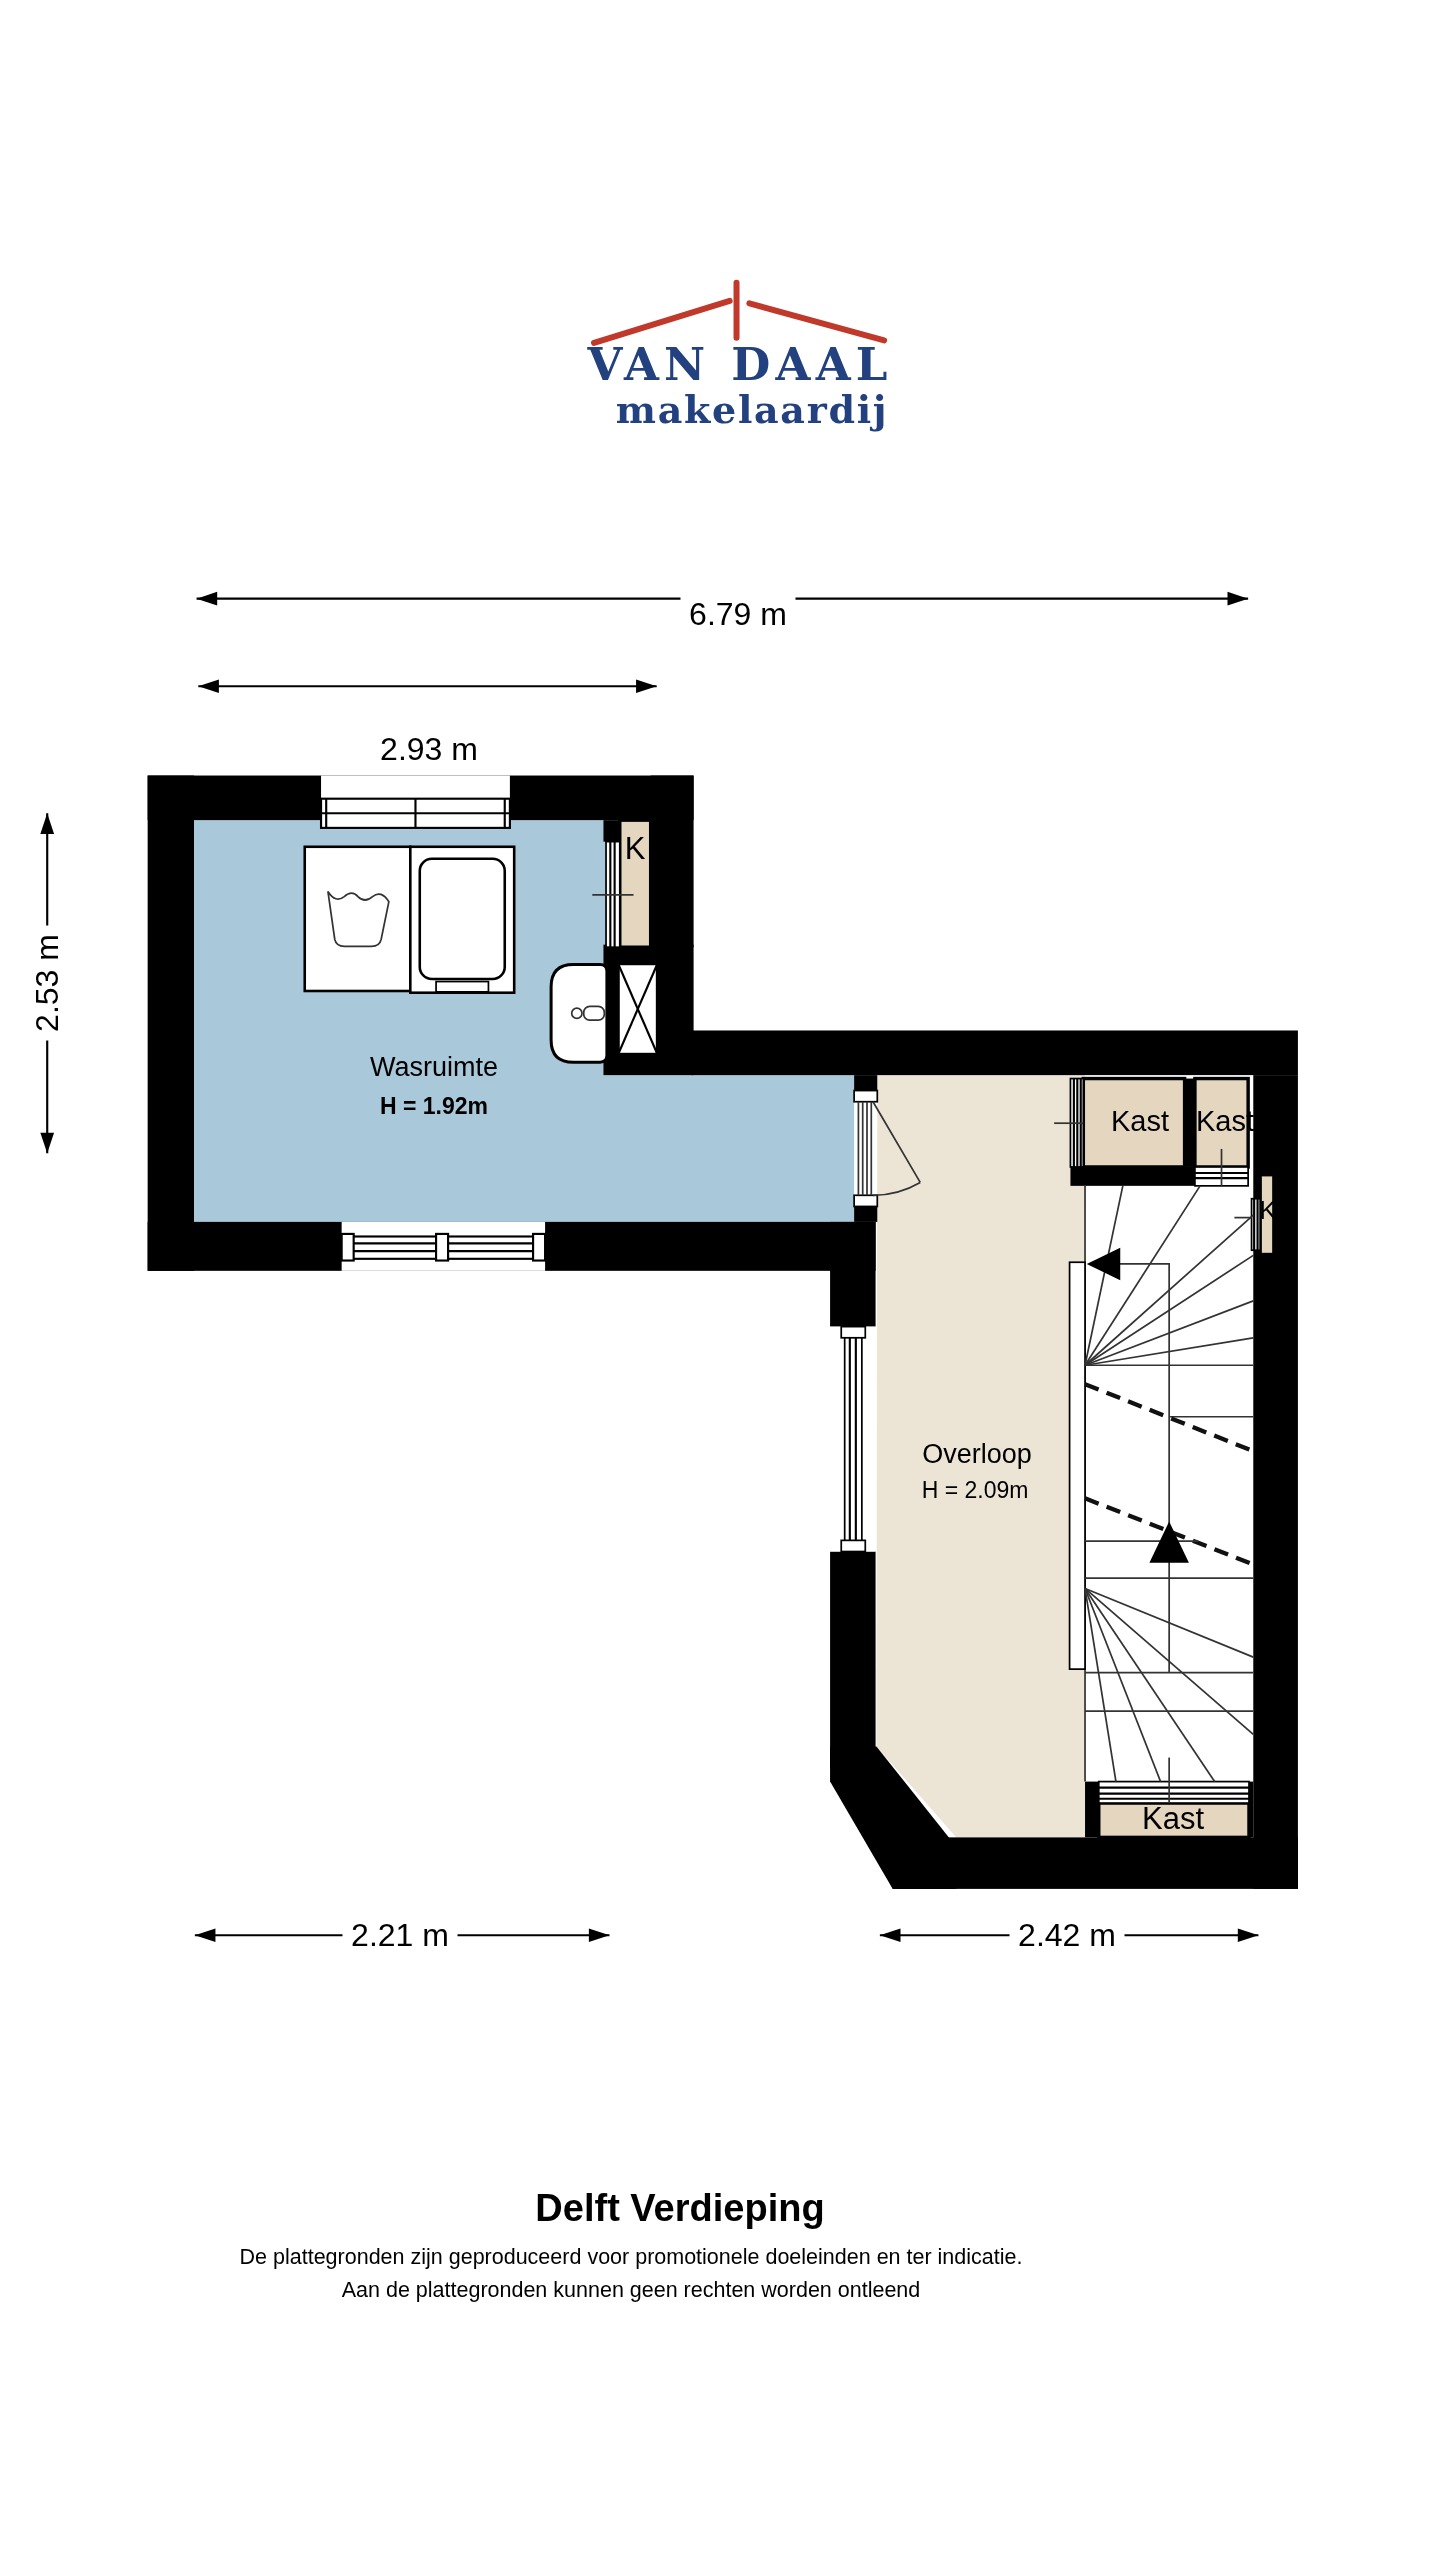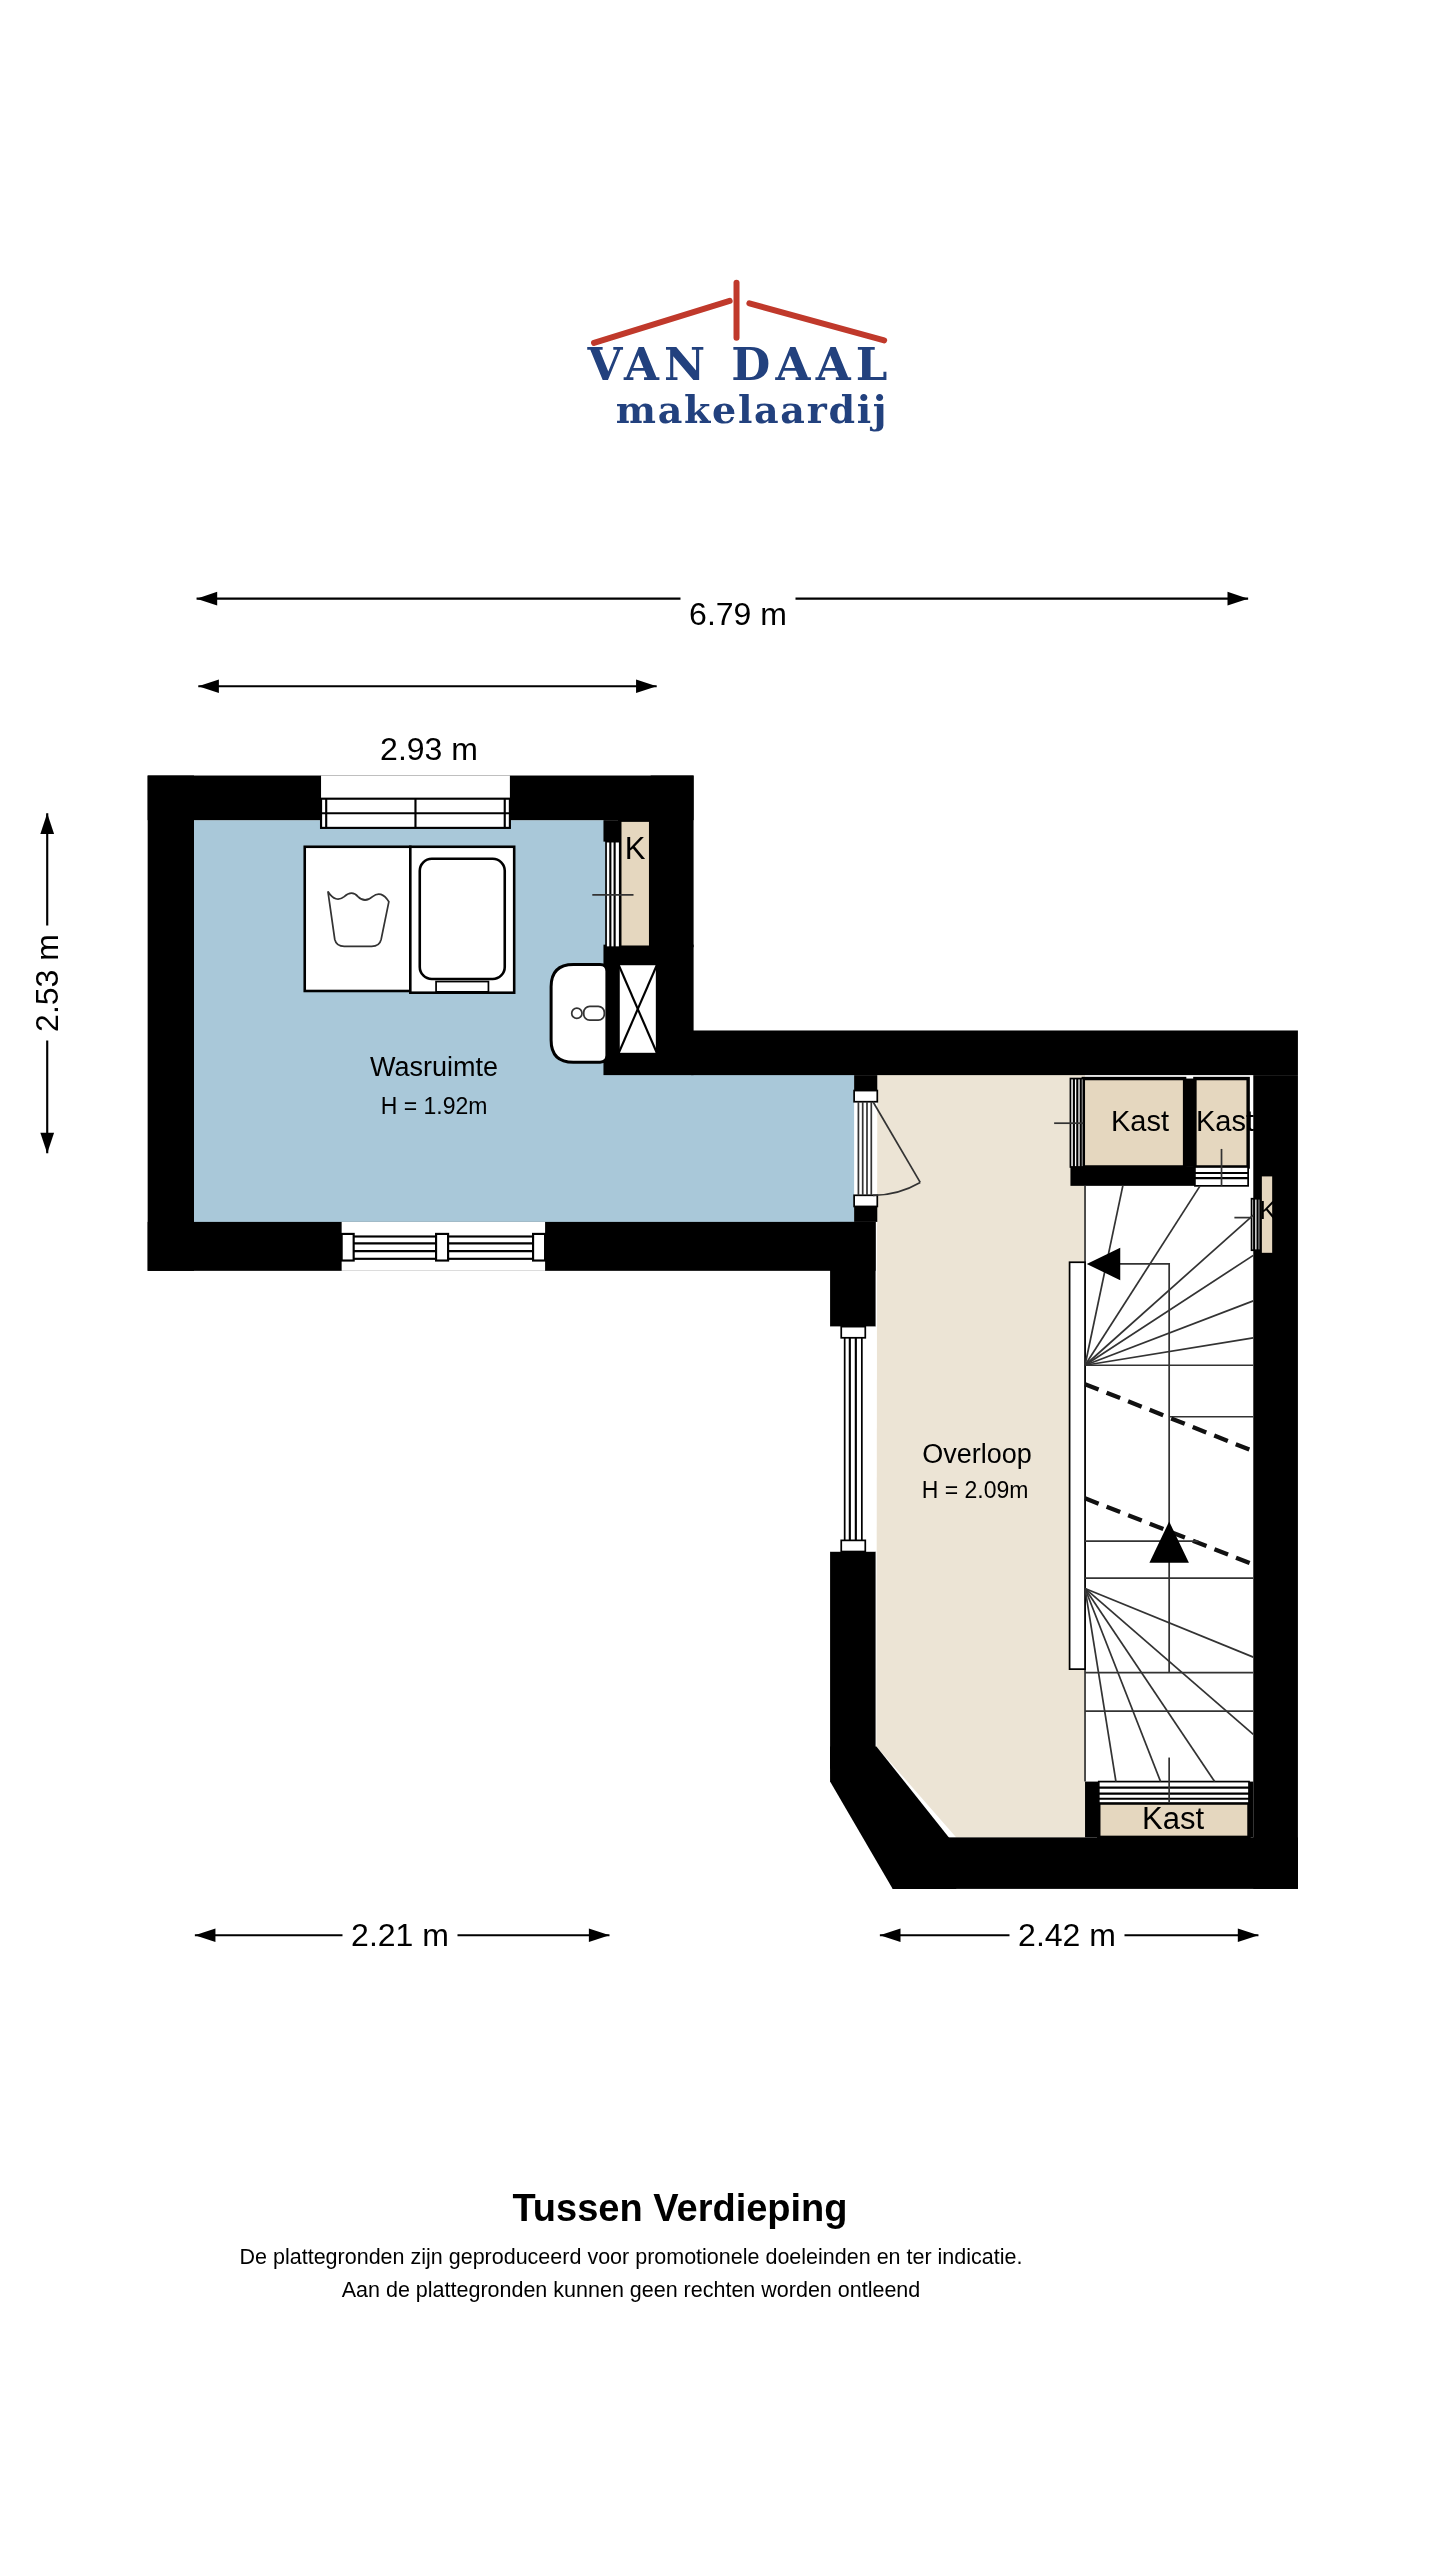--- a/index.html
+++ b/index.html
@@ -40,21 +40,21 @@
                font-size:38px;color:var(--logo-blue);letter-spacing:1.7px;}
 
   .lb-dim-top{left:738px;top:598px;margin-top:16px;}
   .lb-dim-293{left:429px;top:704px;margin-top:45px;}
   .lb-dim-left{left:47px;top:983px;}
   .lb-dim-right{left:1404px;top:1432px;}
   .lb-dim-263{left:400px;top:1935px;}
   .lb-dim-242{left:1067px;top:1935px;}
 
   .lb-wasruimte{left:434px;top:1067px;}
-  .lb-wasruimte-h{left:434px;top:1106px;}
+  .lb-wasruimte-h{left:434px;top:1106px;font-weight:bold;}
   .lb-overloop{left:977px;top:1454px;}
   .lb-overloop-h{left:975px;top:1490px;}
 
   .lb-k-top{left:635px;top:849px;font-size:31px;}
   .lb-kast1{left:1140px;top:1121px;}
   .lb-kast2{left:1225px;top:1121px;}
   .lb-k-right{left:1268px;top:1210px;font-size:26px;}
   .lb-kast-bottom{left:1173px;top:1819px;font-size:31px;}
 
   .lb-title1{left:680px;top:2166px;font-size:38px;font-weight:bold;}
@@ -298,17 +298,17 @@
   <div class="label room-h lb-wasruimte-h">H = 1.92m</div>
   <div class="label room-name lb-overloop">Overloop</div>
   <div class="label room-h lb-overloop-h">H = 2.09m</div>
 
   <div class="label closet-lb lb-k-top">K</div>
   <div class="label closet-lb lb-kast1">Kast</div>
   <div class="label closet-lb lb-kast2">Kast</div>
   <div class="label closet-lb lb-k-right">K</div>
   <div class="label closet-lb lb-kast-bottom">Kast</div>
 
-  <div class="label lb-title2">Tussen Verdieping</div>
+  <div class="label lb-title2">Delft Verdieping</div>
   <div class="label lb-disc1">De plattegronden zijn geproduceerd voor promotionele doeleinden en ter indicatie.</div>
   <div class="label lb-disc2">Aan de plattegronden kunnen geen rechten worden ontleend</div>
 </div>
 
 
 </body></html>

